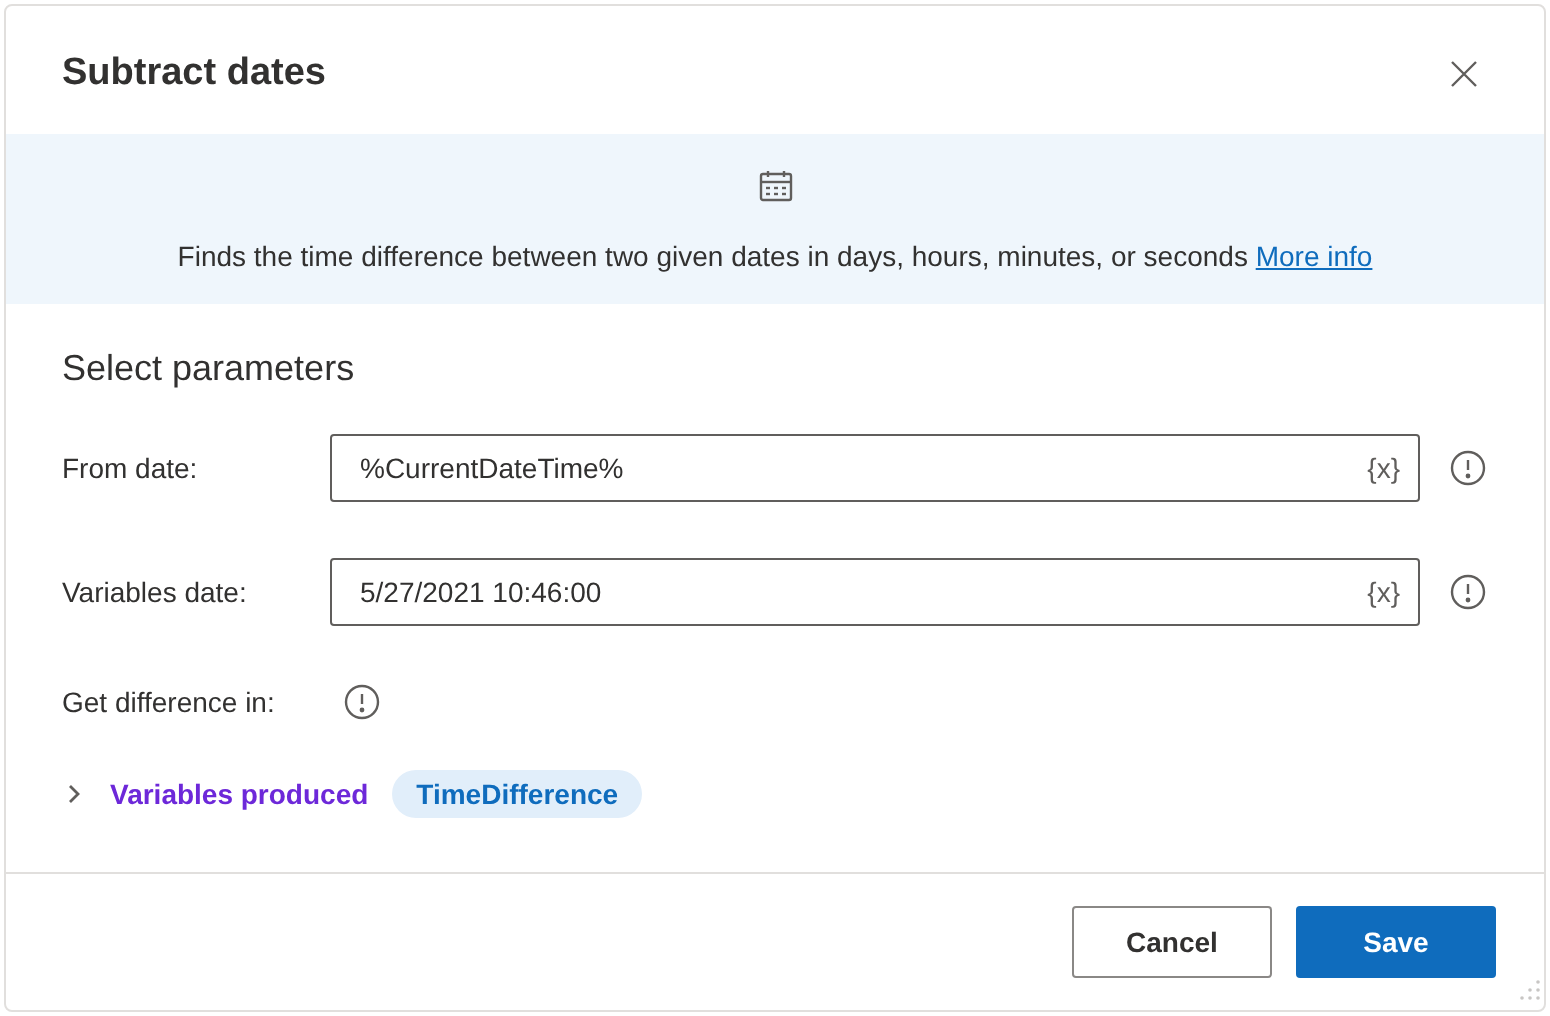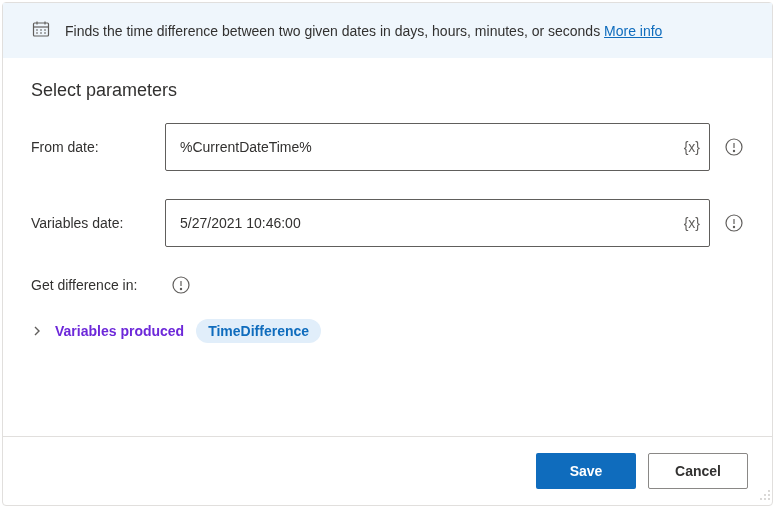--- a/index.html
+++ b/index.html
@@ -44,20 +44,21 @@
     color: #605e5c;
     background: none;
     border: none;
   }
   .info-banner {
     background: #eff6fc;
     padding: 16px 28px;
     display: flex;
     align-items: center;
     gap: 14px;
+    flex-direction: column;
   }
   .info-banner .cal-icon { color: #605e5c; flex-shrink:0; }
   .info-link {
     color: #0f6cbd;
     text-decoration: underline;
     cursor: pointer;
   }
   .content {
     padding: 22px 28px 10px 28px;
     flex: 1;
@@ -77,21 +78,21 @@
     width: 126px;
     flex-shrink: 0;
     color: #323130;
   }
   .input-wrap {
     position: relative;
     flex: 1;
   }
   .text-input, .select-input {
     width: 100%;
-    height: 48px;
+    height: 34px;
     border: 1px solid #605e5c;
     border-radius: 2px;
     padding: 0 44px 0 14px;
     font-size: 14px;
     font-family: inherit;
     color: #323130;
     background: #fff;
   }
   .input-adorn {
     position: absolute;
@@ -170,20 +171,28 @@
     right:4px; bottom:4px;
     color:#c8c6c4;
     pointer-events:none;
   }
 </style>
 </head>
 <body>
 
 <div class="dialog">
 
+  <div class="header">
+    <div class="title">Subtract dates</div>
+    <button class="close-btn">
+      <svg width="14" height="14" viewBox="0 0 14 14">
+          <path d="M1 1 L13 13 M13 1 L1 13" stroke="currentColor" stroke-width="1.2" fill="none"></path>
+        </svg>
+    </button>
+  </div>
 
   <div class="info-banner">
     <span class="cal-icon">
       <svg width="20" height="20" viewBox="0 0 20 20" fill="none" stroke="currentColor" stroke-width="1.2">
         <rect x="2.5" y="4" width="15" height="13" rx="1"></rect>
         <line x1="2.5" y1="8" x2="17.5" y2="8"></line>
         <line x1="6" y1="2.5" x2="6" y2="5.5"></line>
         <line x1="14" y1="2.5" x2="14" y2="5.5"></line>
         <line x1="5" y1="11" x2="7" y2="11"></line>
           <line x1="9" y1="11" x2="11" y2="11"></line>
@@ -249,22 +258,22 @@
             <path d="M4 2 L8 6 L4 10" stroke="currentColor" stroke-width="1.4" fill="none"></path>
           </svg>
       </span>
       <span class="vars-label">Variables produced</span>
       <span class="var-pill">TimeDifference</span>
     </div>
 
   </div>
 
   <div class="footer">
+    <button class="btn btn-secondary">Cancel</button>
     <button class="btn btn-primary">Save</button>
-    <button class="btn btn-secondary">Cancel</button>
   </div>
 
   <span class="resize-grip">
     <svg width="12" height="12" viewBox="0 0 12 12">
       <circle cx="10" cy="2" r="0.9" fill="currentColor"></circle>
       <circle cx="6" cy="6" r="0.9" fill="currentColor"></circle>
         <circle cx="10" cy="6" r="0.9" fill="currentColor"></circle>
       <circle cx="2" cy="10" r="0.9" fill="currentColor"></circle>
         <circle cx="6" cy="10" r="0.9" fill="currentColor"></circle>
         <circle cx="10" cy="10" r="0.9" fill="currentColor"></circle>

